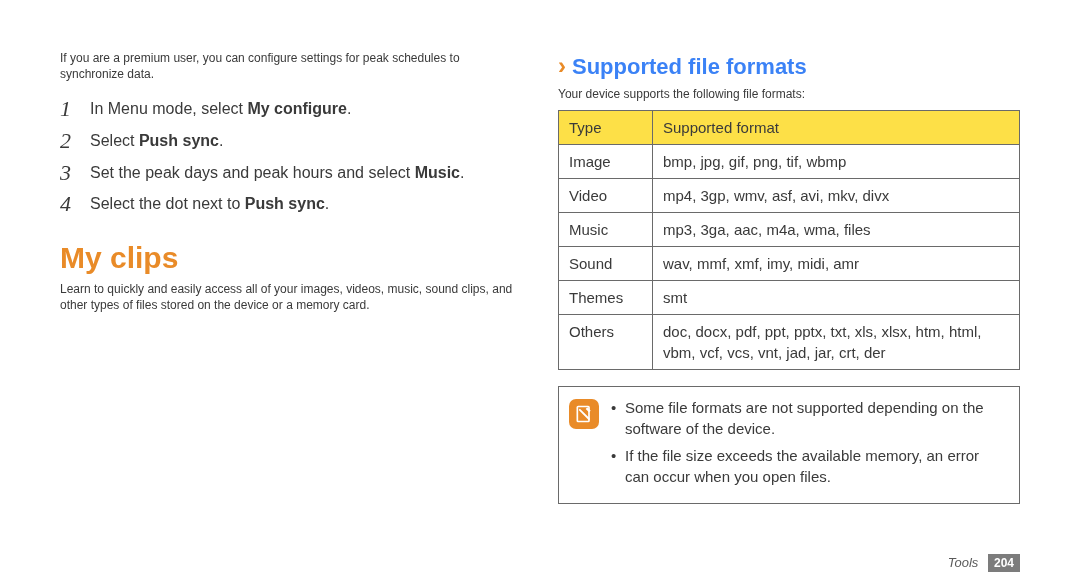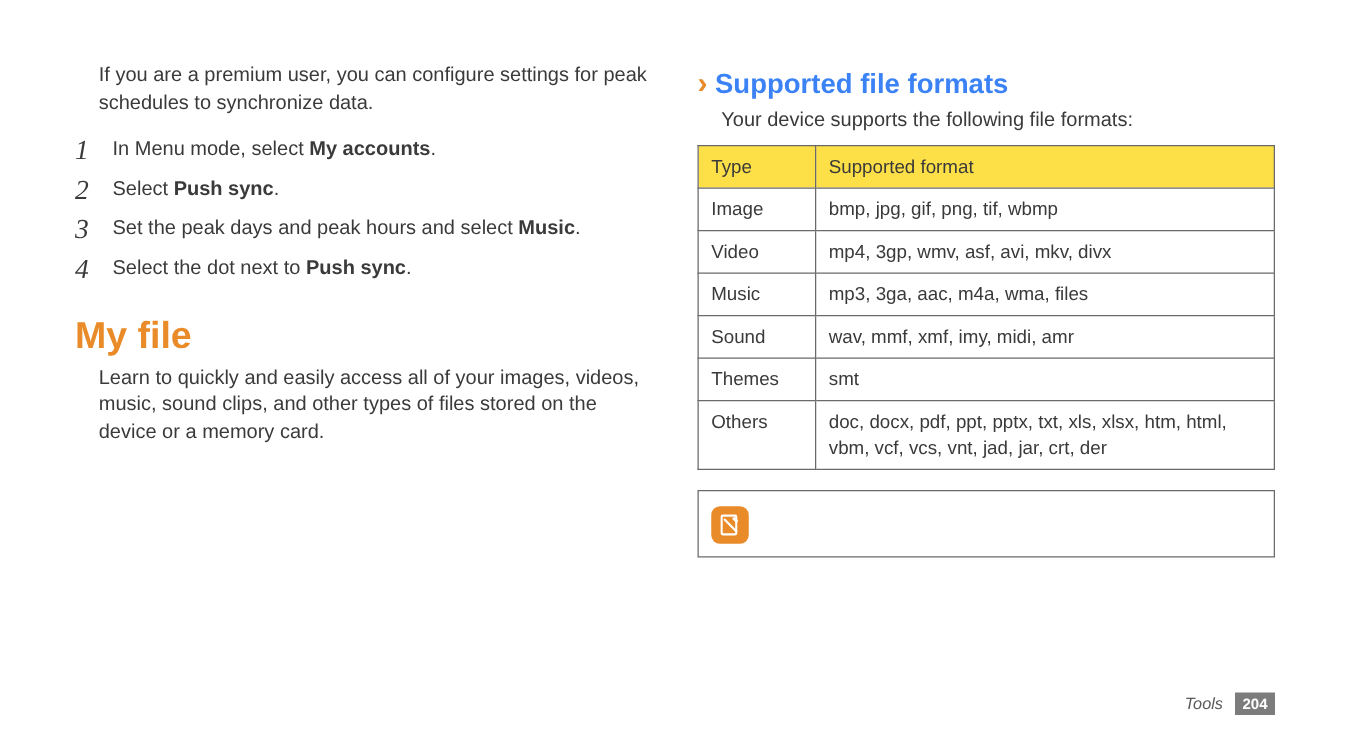--- a/index.html
+++ b/index.html
@@ -10,21 +10,21 @@
       color: #3a3a3a;
       background: #ffffff;
       position: relative;
     }
     .page {
       display: flex;
       padding: 50px 60px 0 60px;
       gap: 36px;
     }
     .col { flex: 1; }
-    .para { font-size: 16px; line-height: 1.35; margin-bottom: 16px; margin-left: 19px; }
+    .para { font-size: 12px; line-height: 1.35; margin-bottom: 16px; }
     .steps { list-style: none; counter-reset: step; }
     .steps li { position: relative; padding-left: 30px; margin-bottom: 10px; font-size: 16px; line-height: 1.35; }
     .step-num {
       position: absolute;
       left: 0;
       top: -4px;
       font-family: Georgia, "Times New Roman", serif;
       font-style: italic;
       font-size: 22px;
       color: #3a3a3a;
@@ -88,37 +88,37 @@
 <body>
 
 <div class="page">
 
   <div class="col">
     <p class="para">If you are a premium user, you can configure settings for peak schedules to synchronize data.</p>
 
     <ol class="steps">
       <li>
         <span class="step-num">1</span>
-        <span>In Menu mode, select </span><span class="bold">My accounts</span><span>.</span>
+        <span>In Menu mode, select </span><span class="bold">My configure</span><span>.</span>
       </li>
       <li>
         <span class="step-num">2</span>
         <span>Select </span><span class="bold">Push sync</span><span>.</span>
       </li>
       <li>
         <span class="step-num">3</span>
         <span>Set the peak days and peak hours and select </span><span class="bold">Music</span><span>.</span>
       </li>
       <li>
         <span class="step-num">4</span>
         <span>Select the dot next to </span><span class="bold">Push sync</span><span>.</span>
       </li>
     </ol>
 
-    <h1 class="h1">My file</h1>
+    <h1 class="h1">My clips</h1>
     <p class="para">Learn to quickly and easily access all of your images, videos, music, sound clips, and other types of files stored on the device or a memory card.</p>
   </div>
 
   <div class="col">
     <div class="sub-heading">
       <span class="chev">›</span>
       <span class="h2">Supported file formats</span>
     </div>
     <p class="para" style="margin-bottom:4px">Your device supports the following file formats:</p>
 
@@ -158,20 +158,24 @@
     </table>
 
     <div class="note-box">
       <div class="note-icon">
         <svg viewBox="0 0 24 24">
           <rect x="4" y="3" width="14" height="18" rx="1" fill="none" stroke="#fff" stroke-width="2"></rect>
           <path d="M 7 7 L 18 18" stroke="#fff" stroke-width="2.2" stroke-linecap="round"></path>
           <path d="M 16 4 L 20 8 L 18 10 L 14 6 Z" fill="#fff"></path>
         </svg>
       </div>
+      <ul class="note-list">
+        <li>Some file formats are not supported depending on the software of the device.</li>
+        <li>If the file size exceeds the available memory, an error can occur when you open files.</li>
+      </ul>
     </div>
   </div>
 </div>
 
 <div class="footer">
   <span>Tools</span>
   <span class="pagenum">204</span>
 </div>
 
 </body></html>

